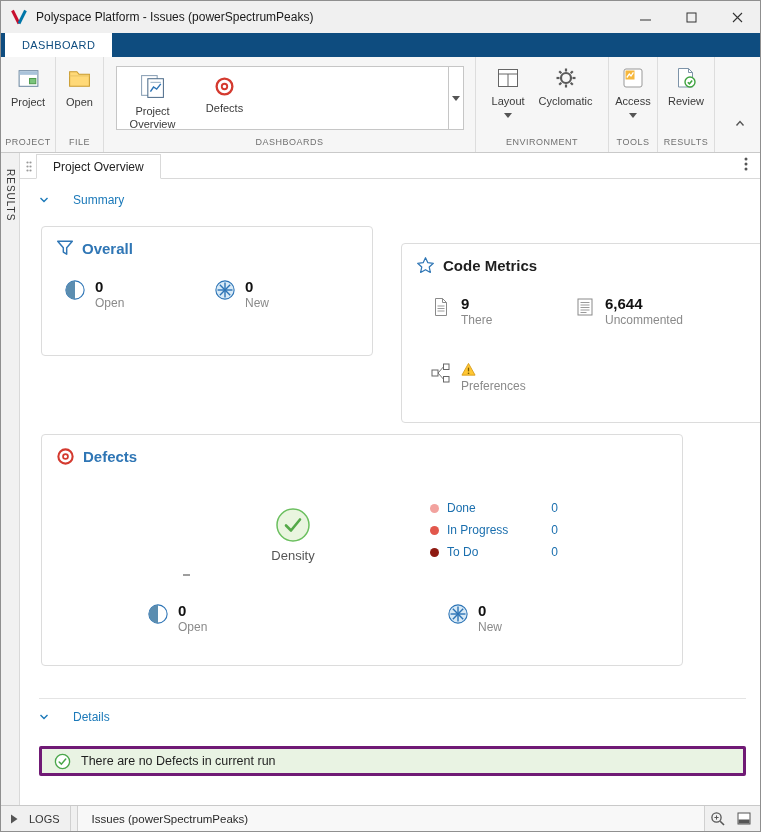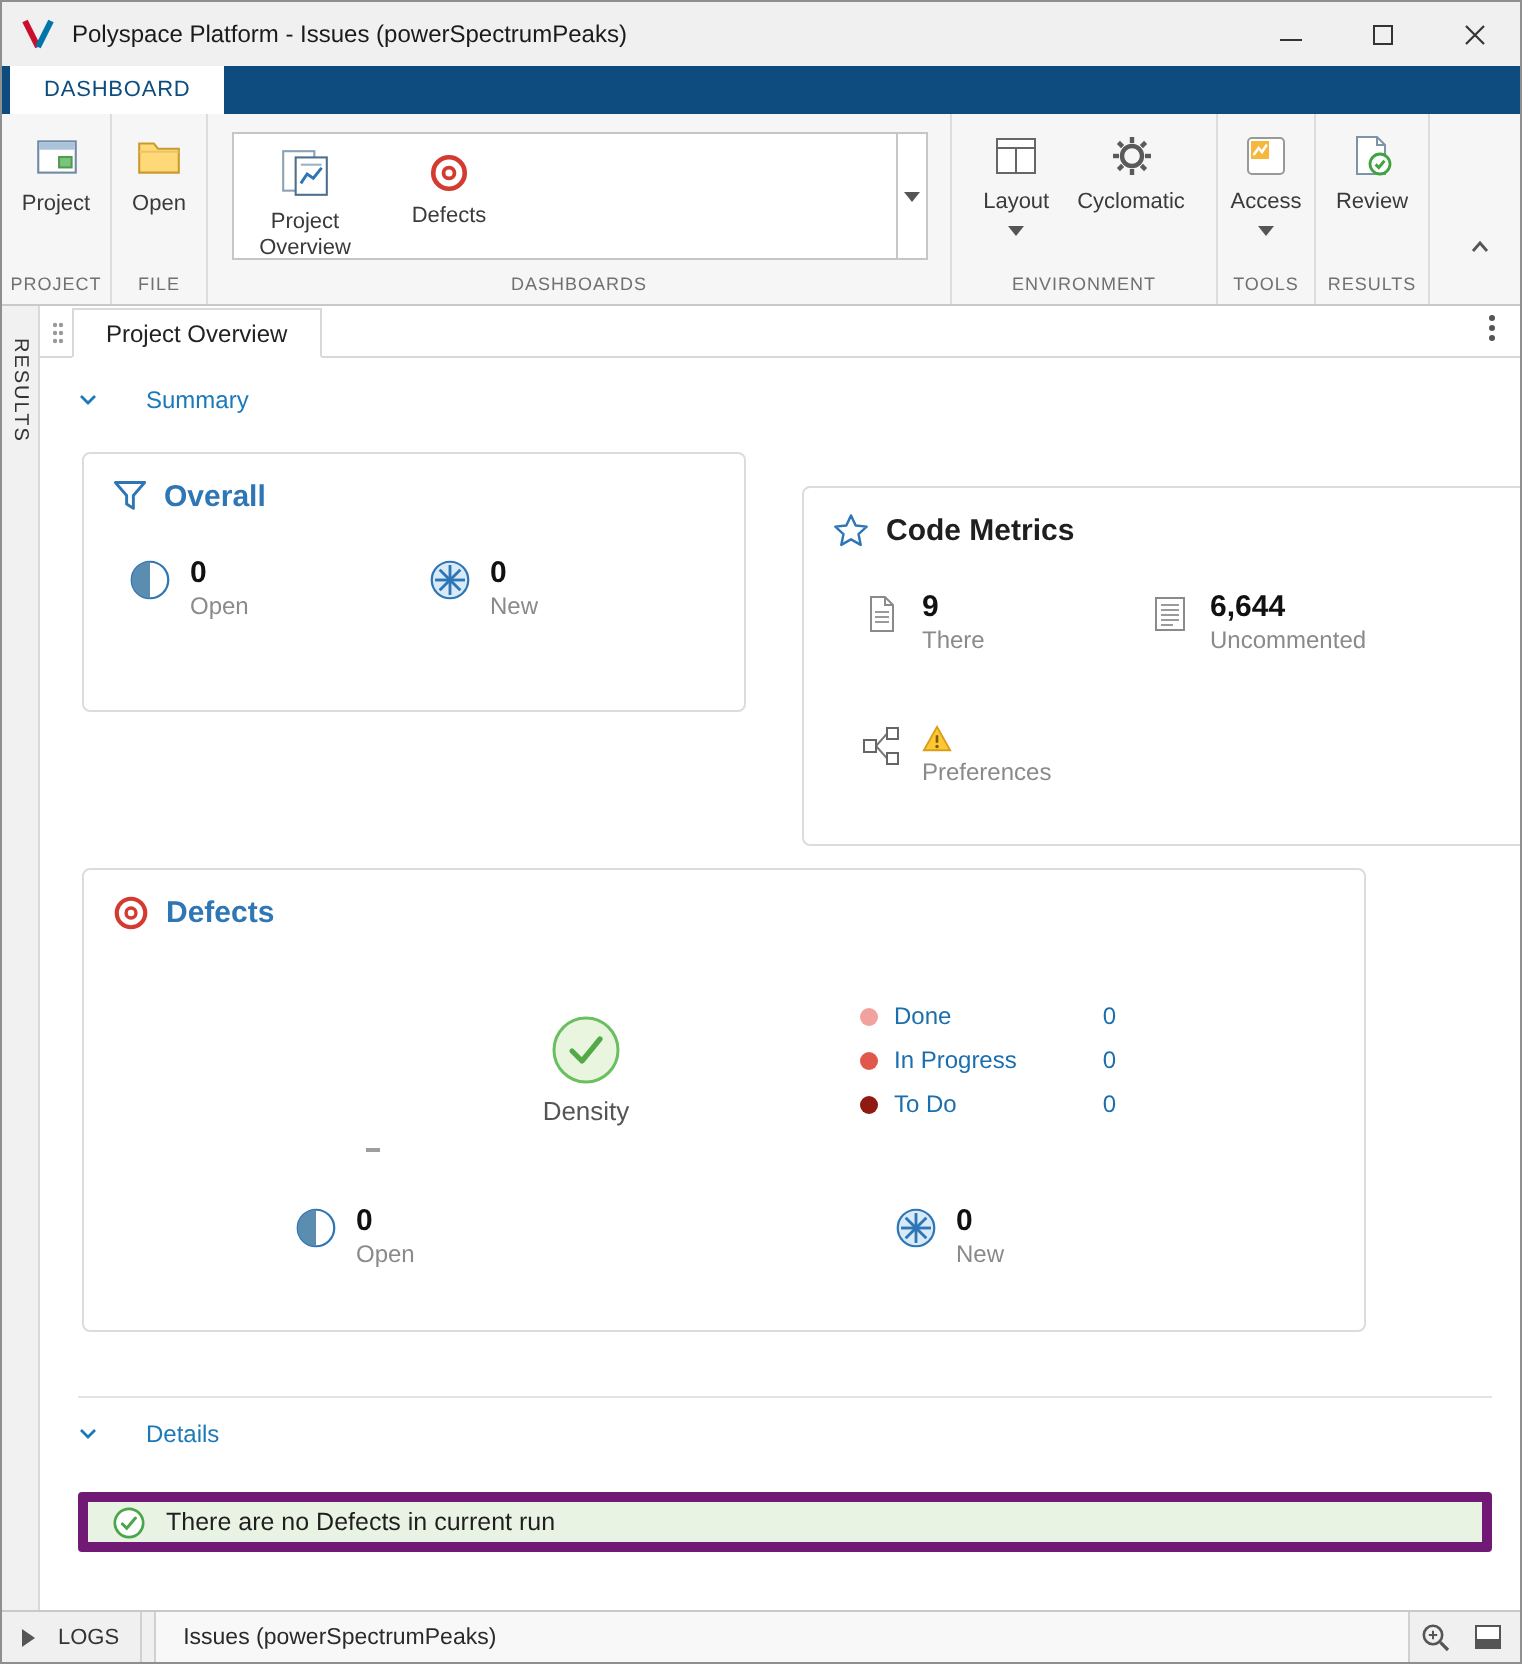--- a/index.html
+++ b/index.html
@@ -61,21 +61,21 @@
   .density-label { font-size:13px; color:#555; }
   .gauge-tick { position:absolute; left:141px; top:139px; width:7px; height:2px; background:#9e9e9e; }
 
   .legend { position:absolute; left:388px; top:66px; width:128px; display:flex; flex-direction:column; gap:8px; }
   .lrow { display:flex; align-items:center; gap:8px; font-size:12px; }
   .ldot { width:9px; height:9px; border-radius:50%; flex:0 0 auto; }
   .llabel { color:#1b6fae; flex:1; }
   .lval { color:#1b6fae; }
 
   .divider { position:absolute; height:1px; background:#e4e4e4; }
-  .banner { position:absolute; height:30px; background:#e9f3e3; border:5px solid #701a75; border-radius:2px; display:flex; align-items:center; gap:10px; padding-left:12px; font-size:12.5px; color:#1f1f1f; }
+  .banner { position:absolute; height:30px; background:#e9f3e3; border:3px solid #701a75; border-radius:2px; display:flex; align-items:center; gap:10px; padding-left:12px; font-size:12.5px; color:#1f1f1f; }
 
   
   .statusbar { height:26px; background:#f0f0f0; border-top:1px solid #c9c9c9; display:flex; align-items:center; flex:0 0 auto; }
   .expand-icon { margin:0 6px 0 6px; display:flex; padding:2px; }
   .logs-label { font-size:11px; color:#333; padding:0 10px 0 2px; border-right:1px solid #d0d0d0; height:100%; display:flex; align-items:center; }
   .status-tab { margin-left:6px; height:25px; background:#f8f8f8; border-left:1px solid #d0d0d0; border-right:1px solid #d0d0d0; display:flex; align-items:center; padding:0 14px; width:628px; font-size:11.5px; color:#2a2a2a; }
   .status-spacer { flex:1; }
   .sb-icon { display:flex; padding:2px; margin-right:7px; }
 </style>
 </head>

